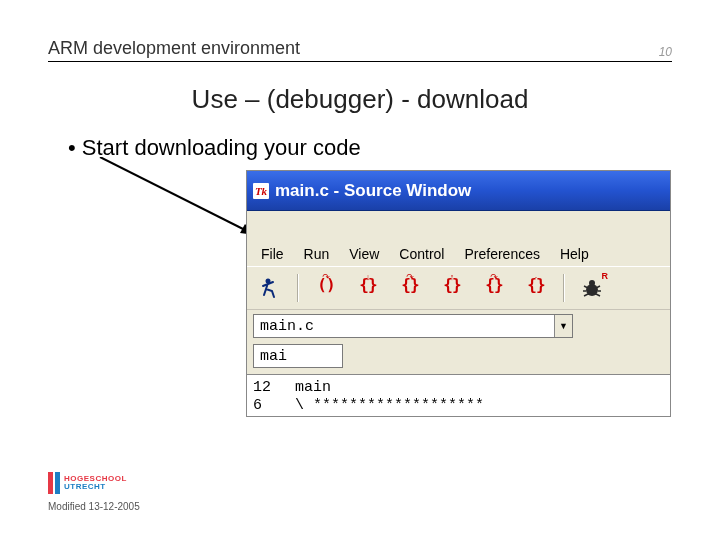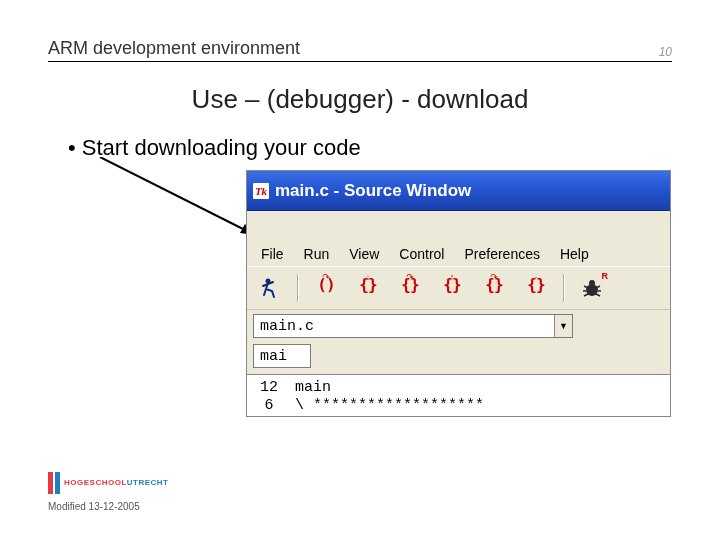--- a/index.html
+++ b/index.html
@@ -188,39 +188,39 @@
     height: 22px;
     background: #ece9d8;
     border-left: 1px solid #888;
     display: flex;
     align-items: center;
     justify-content: center;
     font-size: 9px;
     color: #000;
   }
   .combo.wide { width: 320px; }
-  .combo.narrow { width: 58px; }
+  .combo.narrow { width: 90px; }
   .code-area {
     background: #fff;
     border-top: 1px solid #888;
     font-family: "Courier New", monospace;
     font-size: 15px;
     color: #000;
     padding: 4px 0 0 0;
     height: 42px;
     overflow: hidden;
   }
   .code-line {
     display: flex;
     padding: 0 6px;
     line-height: 18px;
   }
   .ln {
     width: 42px;
-    text-align: center;
+    text-align: left;
     padding-right: 10px;
   }
   .arrow-line {
     position: absolute;
     pointer-events: none;
   }
   .footer-logo {
     position: absolute;
     bottom: 46px;
     left: 48px;
@@ -233,21 +233,21 @@
     gap: 2px;
   }
   .logo-bars div {
     width: 5px;
     height: 22px;
   }
   .logo-bars .b1 { background: #e63946; }
   .logo-bars .b2 { background: #1d7fc4; }
   .logo-text {
     display: flex;
-    flex-direction: row;
+    flex-direction: column;
     line-height: 1;
     font-size: 8px;
     font-weight: bold;
     letter-spacing: 0.5px;
   }
   .logo-text .l1 { color: #e63946; }
   .logo-text .l2 { color: #1d7fc4; }
   .modified {
     position: absolute;
     bottom: 28px;

